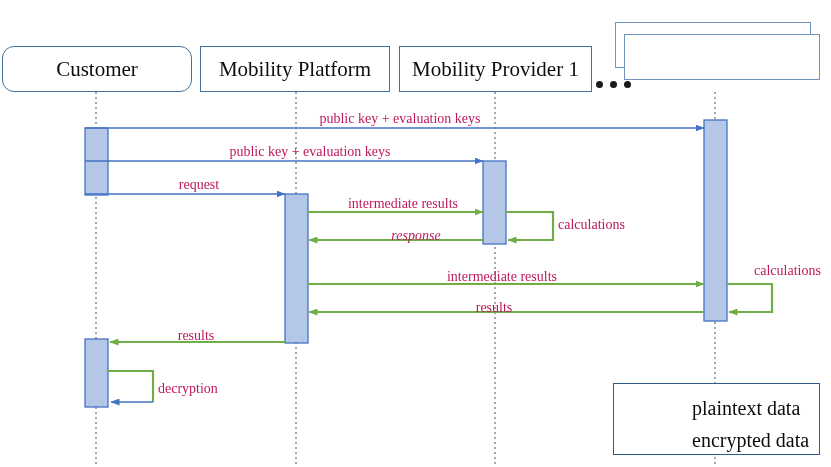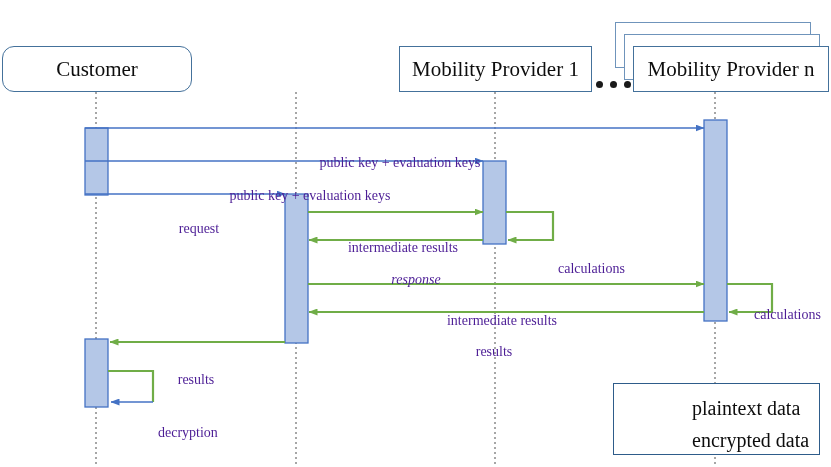--- a/index.html
+++ b/index.html
@@ -47,24 +47,23 @@
   .stack-ghost {
     position: absolute;
     box-sizing: border-box;
     background: #ffffff;
     border: 1px solid #6f94bb;
   }
   .msg-label {
     position: absolute;
     font-family: "Liberation Serif", "DejaVu Serif", serif;
     font-size: 14px;
-    color: #4c1d95;
+    color: #be185d;
     white-space: nowrap;
     line-height: 1;
-    margin-top: 44px;
   }
   .msg-label.centered {
     transform: translateX(-50%);
   }
   .legend-box {
     position: absolute;
     box-sizing: border-box;
     background: #ffffff;
     border: 1px solid #2E5C8A;
   }
@@ -101,28 +100,28 @@
   <div class="ellipsis-dots" style="left:596px; top:81px;">
     <span></span>
       <span></span>
       <span></span>
   </div>
 
   <div class="participant-box" style="left:2px; top:46px; width:190px; height:46px;border-radius:12px;">
     <span class="participant-label">Customer</span>
   </div>
 
+  <div class="participant-box" style="left:200px; top:46px; width:190px; height:46px;">
+    <span class="participant-label">Mobility Platform</span>
+  </div>
 
   <div class="participant-box" style="left:399px; top:46px; width:193px; height:46px;text-align:right;">
     <span class="participant-label">Mobility Provider 1</span>
   </div>
 
-  <div class="participant-box" style="left:633px; top:46px; width:196px; height:46px;">
-    <span class="participant-label">Mobility Provider n</span>
-  </div>
 
   <svg class="svg-layer" viewBox="0 0 831 467" xmlns="http://www.w3.org/2000/svg">
     <defs>
       <marker id="arrow-blue" markerWidth="9" markerHeight="7" refX="8.5" refY="3.5" orient="auto" markerUnits="userSpaceOnUse">
         <path d="M0,0 L9,3.5 L0,7 z" fill="#4472C4"></path>
       </marker>
       <marker id="arrow-green" markerWidth="9" markerHeight="7" refX="8.5" refY="3.5" orient="auto" markerUnits="userSpaceOnUse">
         <path d="M0,0 L9,3.5 L0,7 z" fill="#70AD47"></path>
       </marker>
     </defs>

